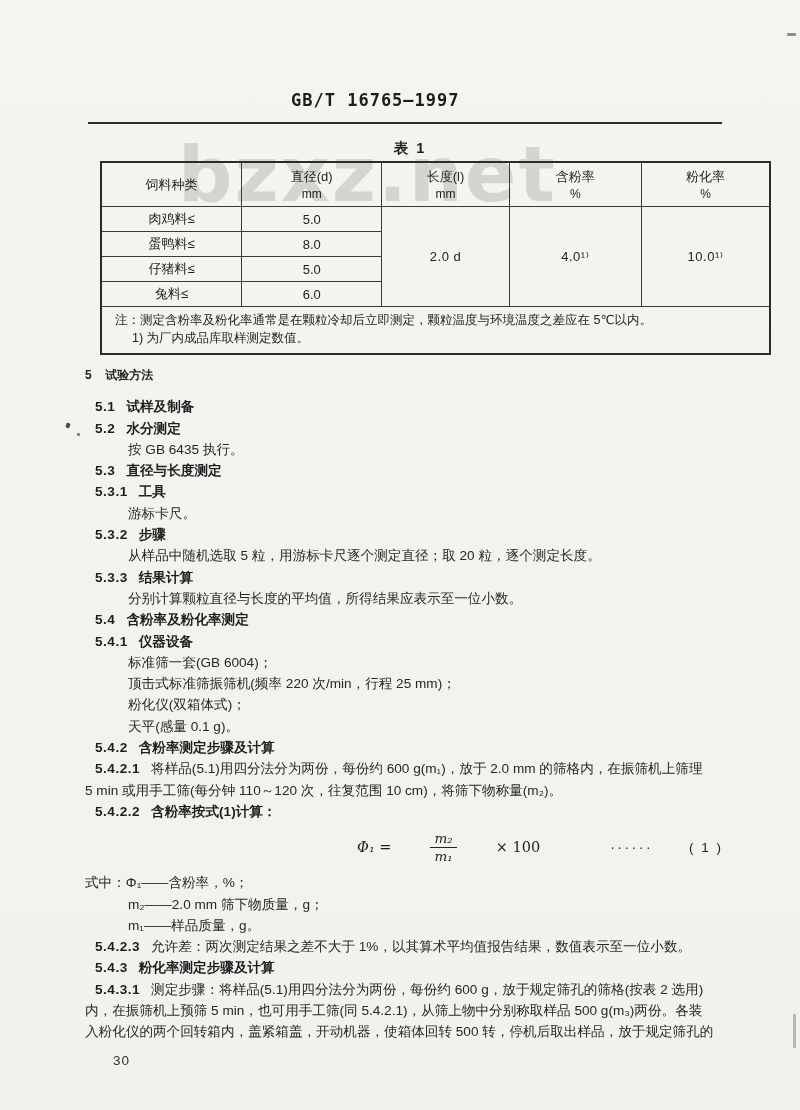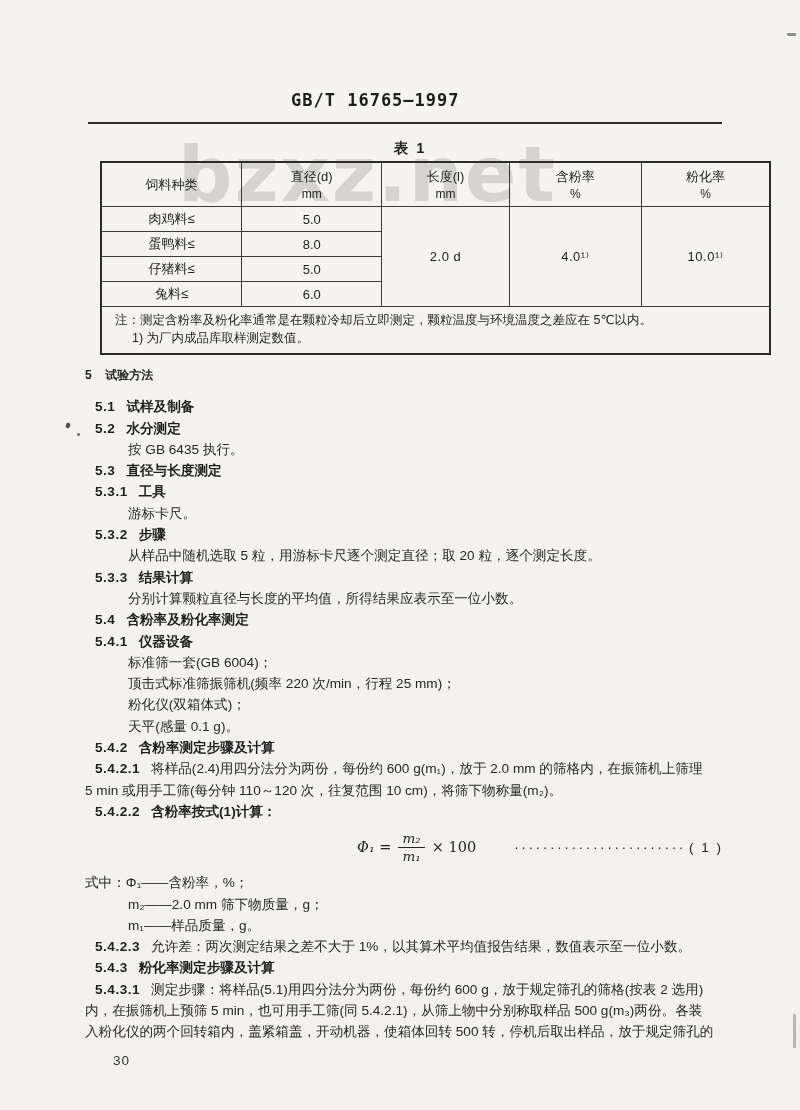--- a/index.html
+++ b/index.html
@@ -64,21 +64,21 @@
   .line.h1{font-size:12px;font-weight:bold;margin:2px 0 10px;}
   .line.h1 .num{margin-right:13px;}
   .line.h2{font-weight:bold;margin-left:10px;color:#1e1e1e;}
   .line.hp{margin-left:10px;}
   .line.p{margin-left:43px;}
   .line.def{margin-left:43px;}
   .line.flush,.line.cont{margin-left:0;}
   
   .formula{
     display:flex;align-items:center;height:46px;width:638px;
-    padding-left:272px;box-sizing:border-box;margin:2px 0;
+    padding-left:272px;box-sizing:border-box;margin:2px 0;gap:32px;
   }
   .f-lhs,.f-rhs{
     font-family:"DejaVu Serif","Liberation Serif",serif;
     font-style:italic;font-size:14.5px;color:#1f1f1f;
   }
   .f-rhs{margin-left:7px;font-style:normal;}
   .frac{display:inline-block;text-align:center;margin-left:7px;vertical-align:middle;
     font-family:"DejaVu Serif","Liberation Serif",serif;font-style:italic;font-size:13.5px;}
   .frac .top{display:block;border-bottom:1.4px solid #222;padding:0 4px 1px;line-height:15px;}
   .frac .bot{display:block;padding:1px 4px 0;line-height:15px;}
@@ -182,21 +182,21 @@
       <div class="line p">从样品中随机选取 5 粒，用游标卡尺逐个测定直径；取 20 粒，逐个测定长度。</div>
       <div class="line h2"><span class="num">5.3.3</span><span class="txt">结果计算</span></div>
       <div class="line p">分别计算颗粒直径与长度的平均值，所得结果应表示至一位小数。</div>
       <div class="line h2"><span class="num">5.4</span><span class="txt">含粉率及粉化率测定</span></div>
       <div class="line h2"><span class="num">5.4.1</span><span class="txt">仪器设备</span></div>
       <div class="line p">标准筛一套(GB 6004)；</div>
       <div class="line p">顶击式标准筛振筛机(频率 220 次/min，行程 25 mm)；</div>
       <div class="line p">粉化仪(双箱体式)；</div>
       <div class="line p">天平(感量 0.1 g)。</div>
       <div class="line h2"><span class="num">5.4.2</span><span class="txt">含粉率测定步骤及计算</span></div>
-      <div class="line hp"><span class="num">5.4.2.1</span><span class="txt">将样品(2.4)用四分法分为两份，每份约 600 g(m₁)，放于 2.0 mm 的筛格内，在振筛机上筛理</span></div>
+      <div class="line hp"><span class="num">5.4.2.1</span><span class="txt">将样品(5.1)用四分法分为两份，每份约 600 g(m₁)，放于 2.0 mm 的筛格内，在振筛机上筛理</span></div>
       <div class="line cont">5 min 或用手工筛(每分钟 110～120 次，往复范围 10 cm)，将筛下物称量(m₂)。</div>
       <div class="line h2"><span class="num">5.4.2.2</span><span class="txt">含粉率按式(1)计算：</span></div>
       <div class="line formula">
         <span class="f-lhs">Φ₁ =</span>
         <span class="frac">
           <span class="top">m₂</span>
           <span class="bot">m₁</span>
         </span>
         <span class="f-rhs">× 100</span>
         <span class="leader">····························································</span>

